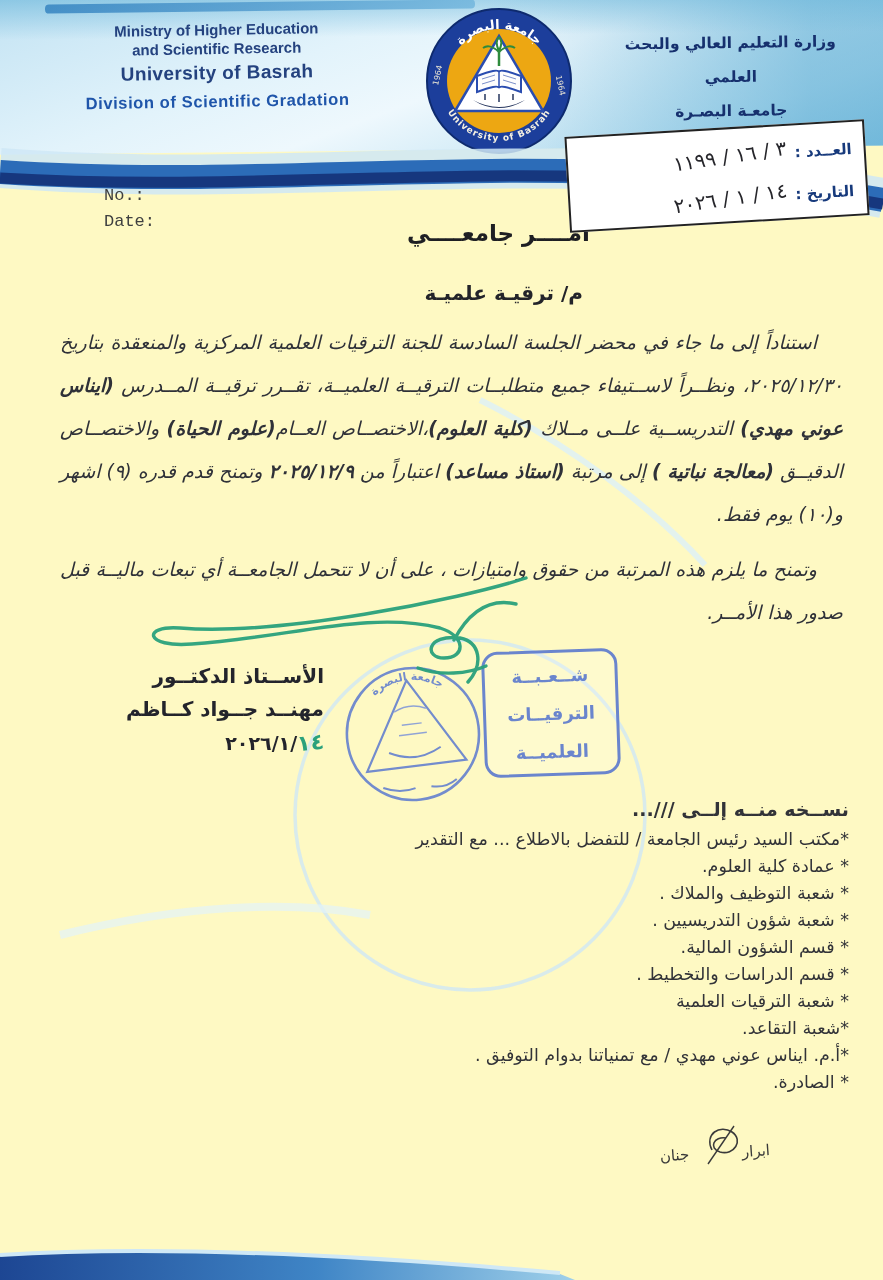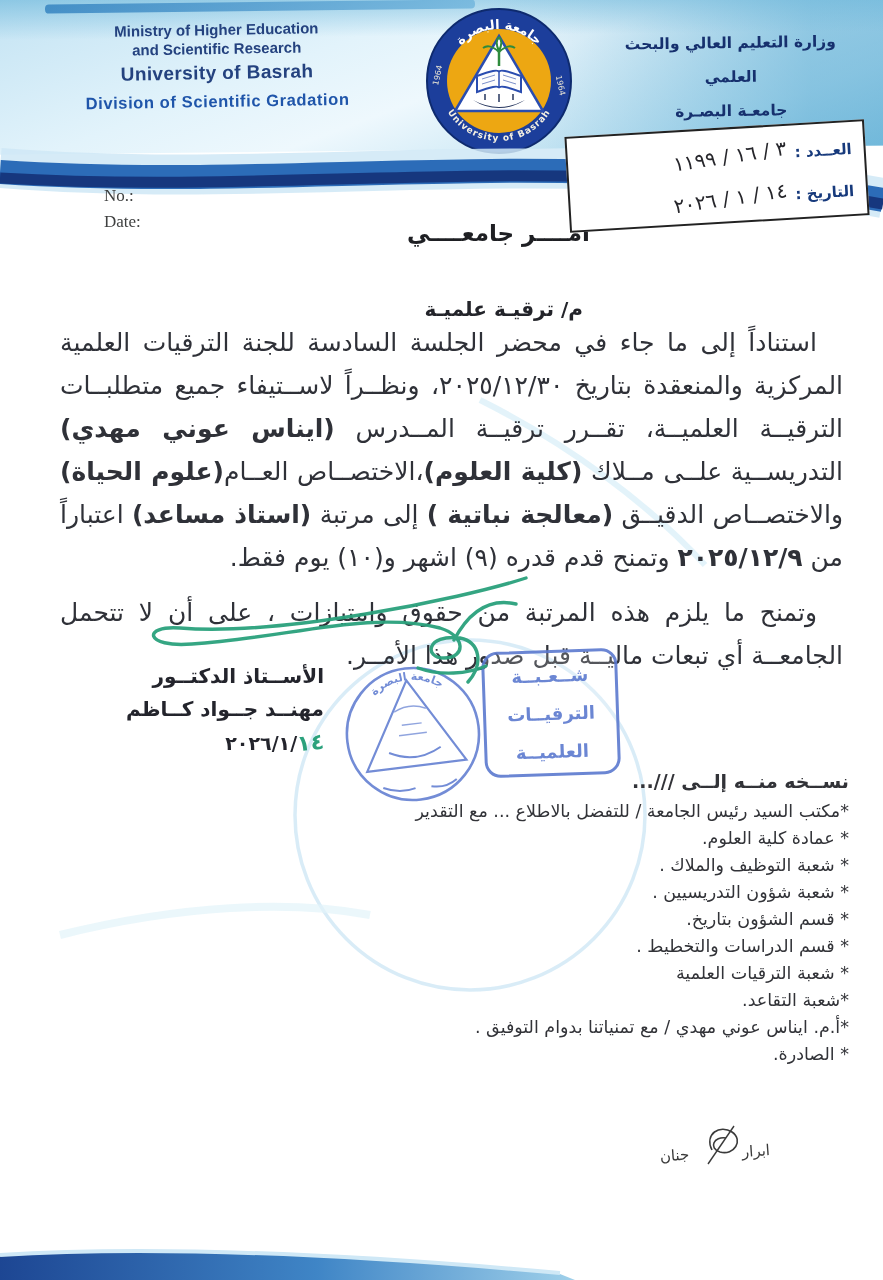--- a/index.html
+++ b/index.html
@@ -4,21 +4,21 @@
 <style>
   :root{
     --header_navy:#16306e; --english_blue:#24427f; --division_blue:#1f55aa;
     --swoosh_dark:#16377e; --swoosh_mid:#2c6cb8; --swoosh_light:#cfe8f6;
     --stamp_blue:#5b79cf; --signature_green:#2aa17c; --seal_gold:#eda712;
     --seal_blue:#1c3e9b; --ink:#2f3138; --hand_ink:#26262b;
   }
   html,body{margin:0;padding:0;background:#e8e8e8;}
   #page{
     position:relative; width:883px; height:1280px; margin:0 auto;
-    background:#ffffff; overflow:hidden;
+    background:#fef9c3; overflow:hidden;
     font-family:"DejaVu Sans", sans-serif; color:var(--ink);
   }
   
   .header-band{position:absolute; left:-20px; right:-20px; top:-18px; height:168px;
     background:
       linear-gradient(to bottom, rgba(98,178,216,.75), rgba(98,178,216,0) 32%),
       linear-gradient(to right, rgba(120,190,225,0) 55%, rgba(88,170,210,.55) 90%),
       linear-gradient(160deg,#bfe1f2 0%, #e2f3fb 38%, #eef8fd 55%, #bfe2f2 82%, #8cc8e4 100%);
     transform:rotate(-.6deg);}
   .header-topstreak{position:absolute; top:2px; left:45px; width:430px; height:9px;
@@ -39,48 +39,48 @@
   
   .ref-box{position:absolute; right:16px; top:128px; width:300px; height:96px;
     background:#fff; border:2px solid #222; transform:rotate(-3.4deg);
     direction:rtl; padding:6px 12px 0 8px; box-sizing:border-box; z-index:5;}
   .ref-row{display:flex; align-items:center; height:42px;}
   .ref-label{font-weight:bold; color:#173a7c; font-size:15px; white-space:nowrap;}
   .ref-value{font-size:20px; color:var(--hand_ink); margin-right:8px;
     transform:rotate(-5deg); letter-spacing:2px; white-space:nowrap;}
   
   .no-date{position:absolute; left:104px; top:183px;
-    font-family:Liberation Serif, serif; color:#3f4040; font-size:17px; line-height:26px;}
+    font-family:Liberation Mono, monospace; color:#3f4040; font-size:17px; line-height:26px;}
   
   .doc-title{position:absolute; left:360px; top:220px; width:230px; text-align:right;
     direction:rtl; font-weight:bold; font-size:23px; color:#1e1f23;}
   .doc-subject{position:absolute; right:300px; top:281px; direction:rtl;
-    font-weight:bold; font-size:20px; color:#23242a;margin-top:16px;}
+    font-weight:bold; font-size:20px; color:#23242a;}
   
   .body-text{position:absolute; left:60px; right:40px; top:321px; direction:rtl;
-    text-align:justify; font-size:25px; line-height:43px; color:var(--ink); z-index:2;}
+    text-align:justify; font-size:19px; line-height:43px; color:var(--ink); z-index:2;font-style:italic;}
   .body-text p{margin:0; text-indent:26px;}
   .body-text p+p{margin-top:12px;}
   .b{font-weight:bold;}
   
   .sig-green{position:absolute; left:118px; top:548px; width:430px; height:160px; z-index:3;}
   .sig-block{position:absolute; left:92px; top:660px; width:232px; text-align:right;
     direction:rtl; font-weight:bold; font-size:20px; line-height:33px; color:#23242c; z-index:2;}
   .sig-date{font-size:19px; letter-spacing:1px;}
   .sig-date .hand{color:var(--signature_green); font-size:22px; display:inline-block; transform:rotate(-6deg);}
   .watermark{position:absolute; inset:0; z-index:0;}
   .stamp-seal{position:absolute; left:333px; top:652px; width:160px; height:165px;
     transform:rotate(-7deg); z-index:2; opacity:.85;}
   .stamp-rect{position:absolute; left:483px; top:650px; width:136px; height:126px;
     border:3px solid var(--stamp_blue); border-radius:16px; transform:rotate(-2deg);
     direction:rtl; text-align:center; color:var(--stamp_blue); font-weight:bold;
     font-size:18px; line-height:38px; padding-top:4px; box-sizing:border-box;
     z-index:2; opacity:.9; background:rgba(255,255,255,.2);}
   
-  .distribution{position:absolute; right:34px; top:768px; width:600px; direction:rtl;
+  .distribution{position:absolute; right:34px; top:796px; width:600px; direction:rtl;
     text-align:right; font-size:17.5px; line-height:27px; color:#323338; z-index:2;}
   .dist-header{font-weight:bold; font-size:19px; margin-bottom:3px;}
   
   .footer-sig{position:absolute; left:642px; top:1112px; width:160px; height:70px;}
   .bottom-swoosh{position:absolute; left:0; bottom:0; width:600px; height:34px;}
 </style>
 </head>
 <body>
 
 <div id="page">
@@ -204,21 +204,21 @@
     <div>العلميــة</div>
   </div>
 
   <div class="distribution" dir="rtl">
     <div class="dist-header">نســخه منــه إلــى ///...</div>
     <div>
         <div class="dist-item">*مكتب السيد رئيس الجامعة / للتفضل بالاطلاع ... مع التقدير</div>
         <div class="dist-item">* عمادة كلية العلوم.</div>
         <div class="dist-item">* شعبة التوظيف والملاك .</div>
         <div class="dist-item">* شعبة شؤون التدريسيين .</div>
-        <div class="dist-item">* قسم الشؤون بتاريخ.</div>
+        <div class="dist-item">* قسم الشؤون المالية.</div>
         <div class="dist-item">* قسم الدراسات والتخطيط .</div>
         <div class="dist-item">* شعبة الترقيات العلمية</div>
         <div class="dist-item">*شعبة التقاعد.</div>
         <div class="dist-item">*أ.م. ايناس عوني مهدي / مع تمنياتنا بدوام التوفيق .</div>
         <div class="dist-item">* الصادرة.</div>
       </div>
   </div>
 
   <svg class="footer-sig" viewBox="0 0 160 70">
     <path d="M70,38 C62,22 78,12 90,20 C102,28 92,44 78,40 C66,36 72,24 84,26" fill="none" stroke="#3a3a3a" stroke-width="1.6"></path>

